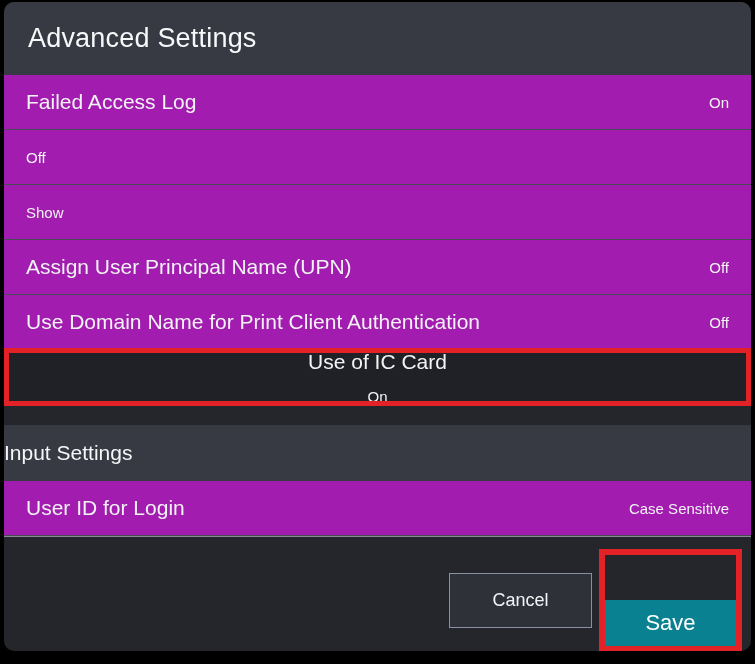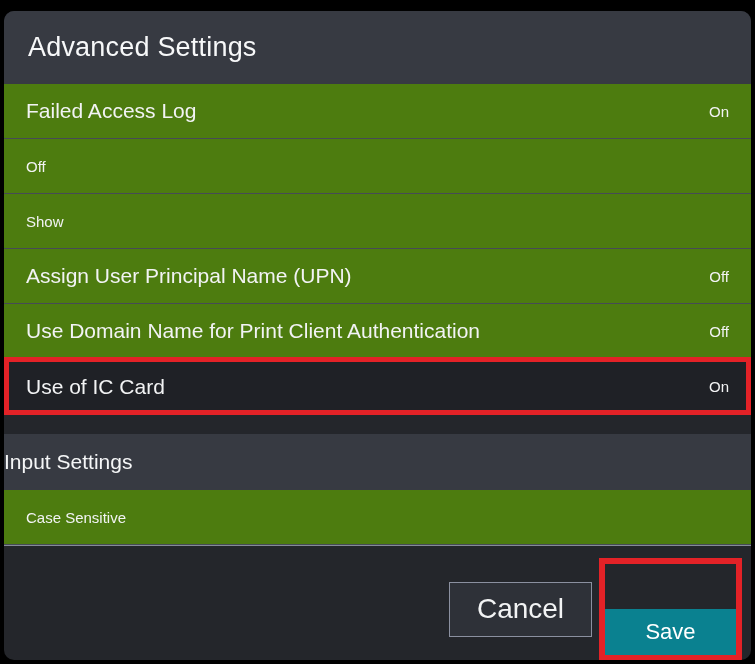--- a/index.html
+++ b/index.html
@@ -1,37 +1,37 @@
 <!DOCTYPE html>
 <html><head>
 <meta charset="utf-8">
 <style>
   * { margin:0; padding:0; box-sizing:border-box; }
   html,body { width:755px; height:664px; background:#000; overflow:hidden;
               font-family:"Liberation Sans", sans-serif; }
 
   .dialog {
-    position:absolute; left:4px; top:11px; width:747px; height:649px;
+    position:absolute; left:4px; top:2px; width:747px; height:649px;
     background:#24262b; border-radius:10px; overflow:hidden;
     color:#f4f5f6;
   }
 
   .header {
     height:73px; background:#373a42; display:flex; align-items:center;
     padding-left:24px;
   }
   .header .title { font-size:27px; font-weight:400; letter-spacing:0.2px; color:#f7f8f9; }
 
   .rows { }
   .row {
     position:relative; height:55px; display:flex; align-items:center;
     justify-content:space-between; padding:0 22px;
-    border-bottom:1px solid #464b55; background:#4d7c0f; cursor:pointer;
+    border-bottom:1px solid #464b55; background:#a21caf; cursor:pointer;
   }
-  .row:last-child { border-bottom:none; }
+  .row:last-child { border-bottom:none;flex-direction:column; }
   .row .label { font-size:21px; color:#f2f3f4; }
   .row .value { font-size:15px; color:#f2f3f4; }
 
   .row.ic-card { background:#1f2126; border-bottom:none; }
   .row-highlight {
     position:absolute; left:0; right:0; top:-2px; bottom:-1px;
     border:5px solid #e32227; pointer-events:none; z-index:3;
   }
 
   .gap { height:20px; background:#24262b; }
@@ -44,21 +44,21 @@
 
   .footer-divider { height:1px; background:#868b97; }
 
   .footer {
     height:108px; display:flex; align-items:center; justify-content:flex-end;
     padding:18px 9px 0 0; gap:7px;
   }
   button { font-family:"Liberation Sans", sans-serif; cursor:pointer; }
   .btn-cancel {
     width:143px; height:55px; background:#2e3138; color:#f2f3f4;
-    border:1px solid #8b90a0; font-size:28px;
+    border:1px solid #8b90a0; font-size:18px;
   }
   .save-annotation { border:6px solid #e32227; }
   .btn-save {
     display:block; width:131px; height:46px; background:#0a8190; color:#ffffff;
     border:none; font-size:22px;margin-top:45px;
   }
 </style>
 </head>
 <body>
 
@@ -101,20 +101,21 @@
 
   </div>
 
   <div class="gap"></div>
 
   <div class="section-header">
     <span class="title">Input Settings</span>
   </div>
 
   <div class="row">
+    <span class="label">User ID for Login</span>
     <span class="value">Case Sensitive</span>
   </div>
 
   <div class="footer-divider"></div>
 
   <div class="footer">
     <button class="btn-cancel">Cancel</button>
     <div class="save-annotation">
       <button class="btn-save">Save</button>
     </div>

